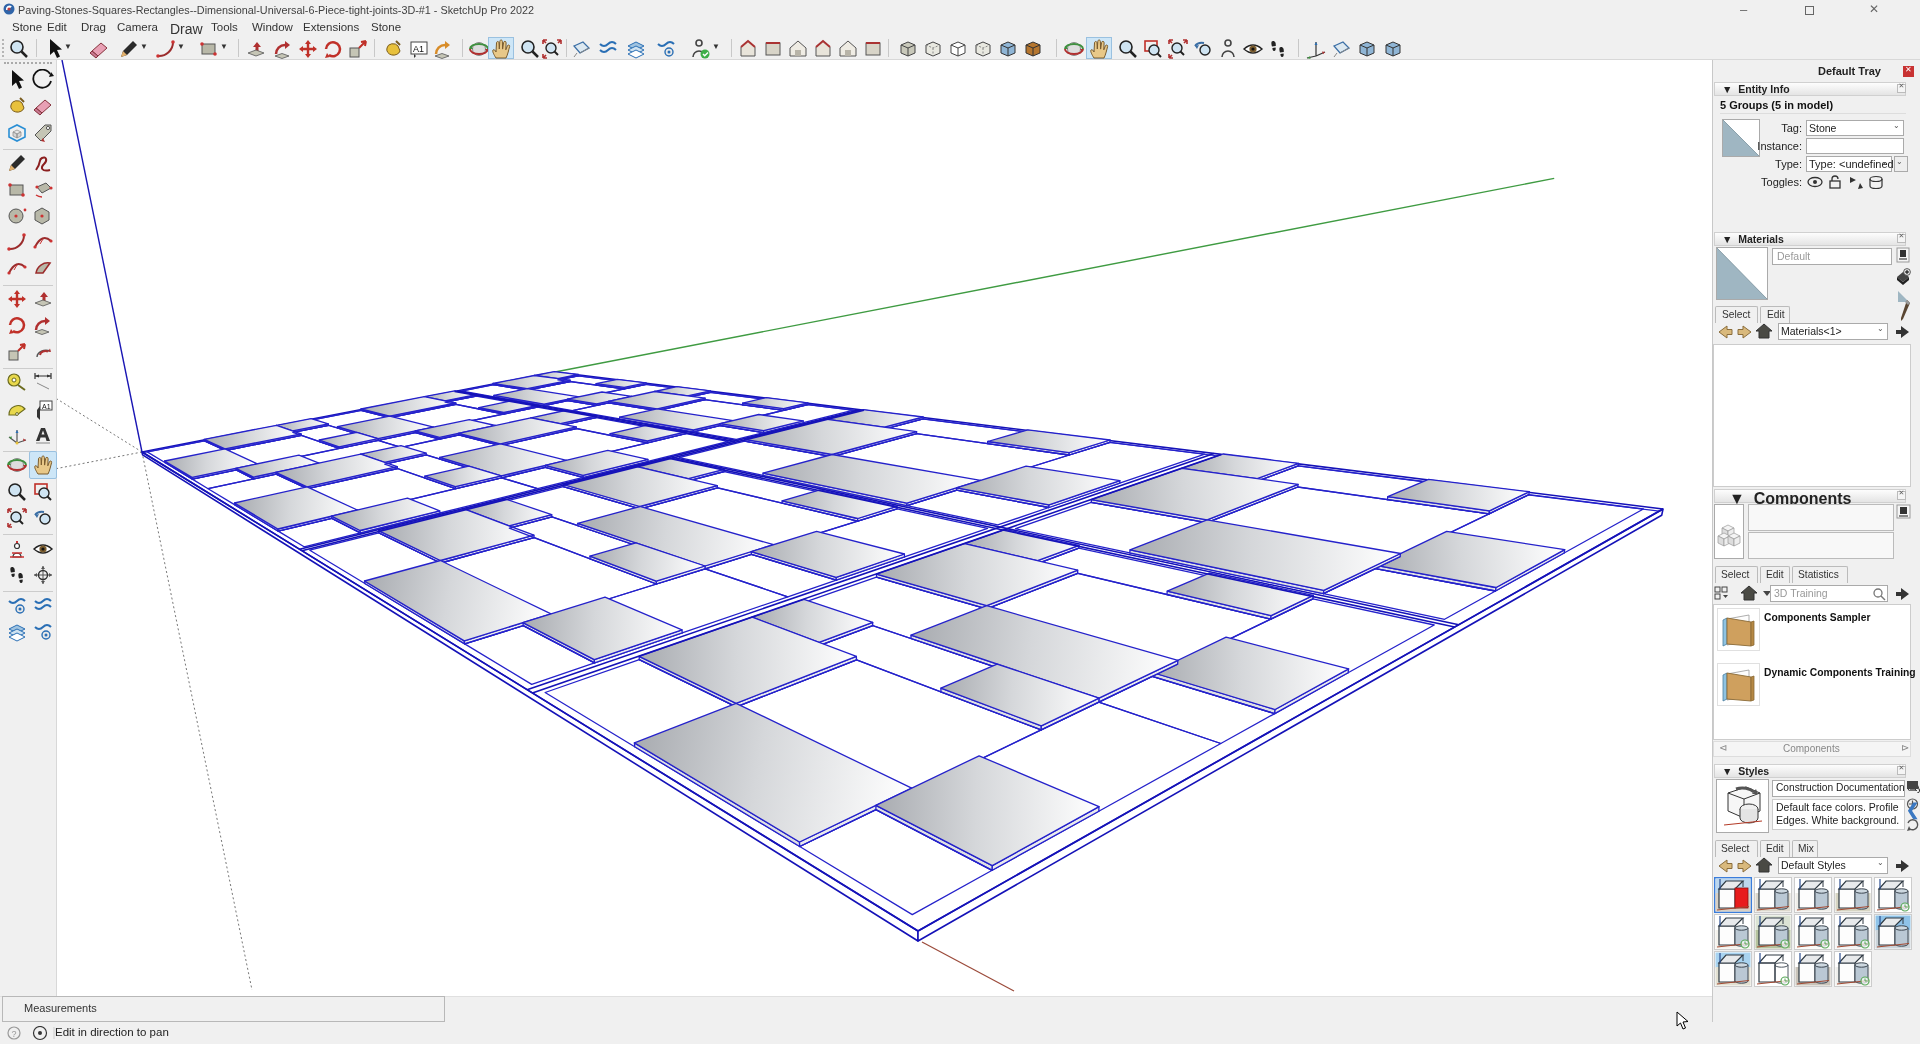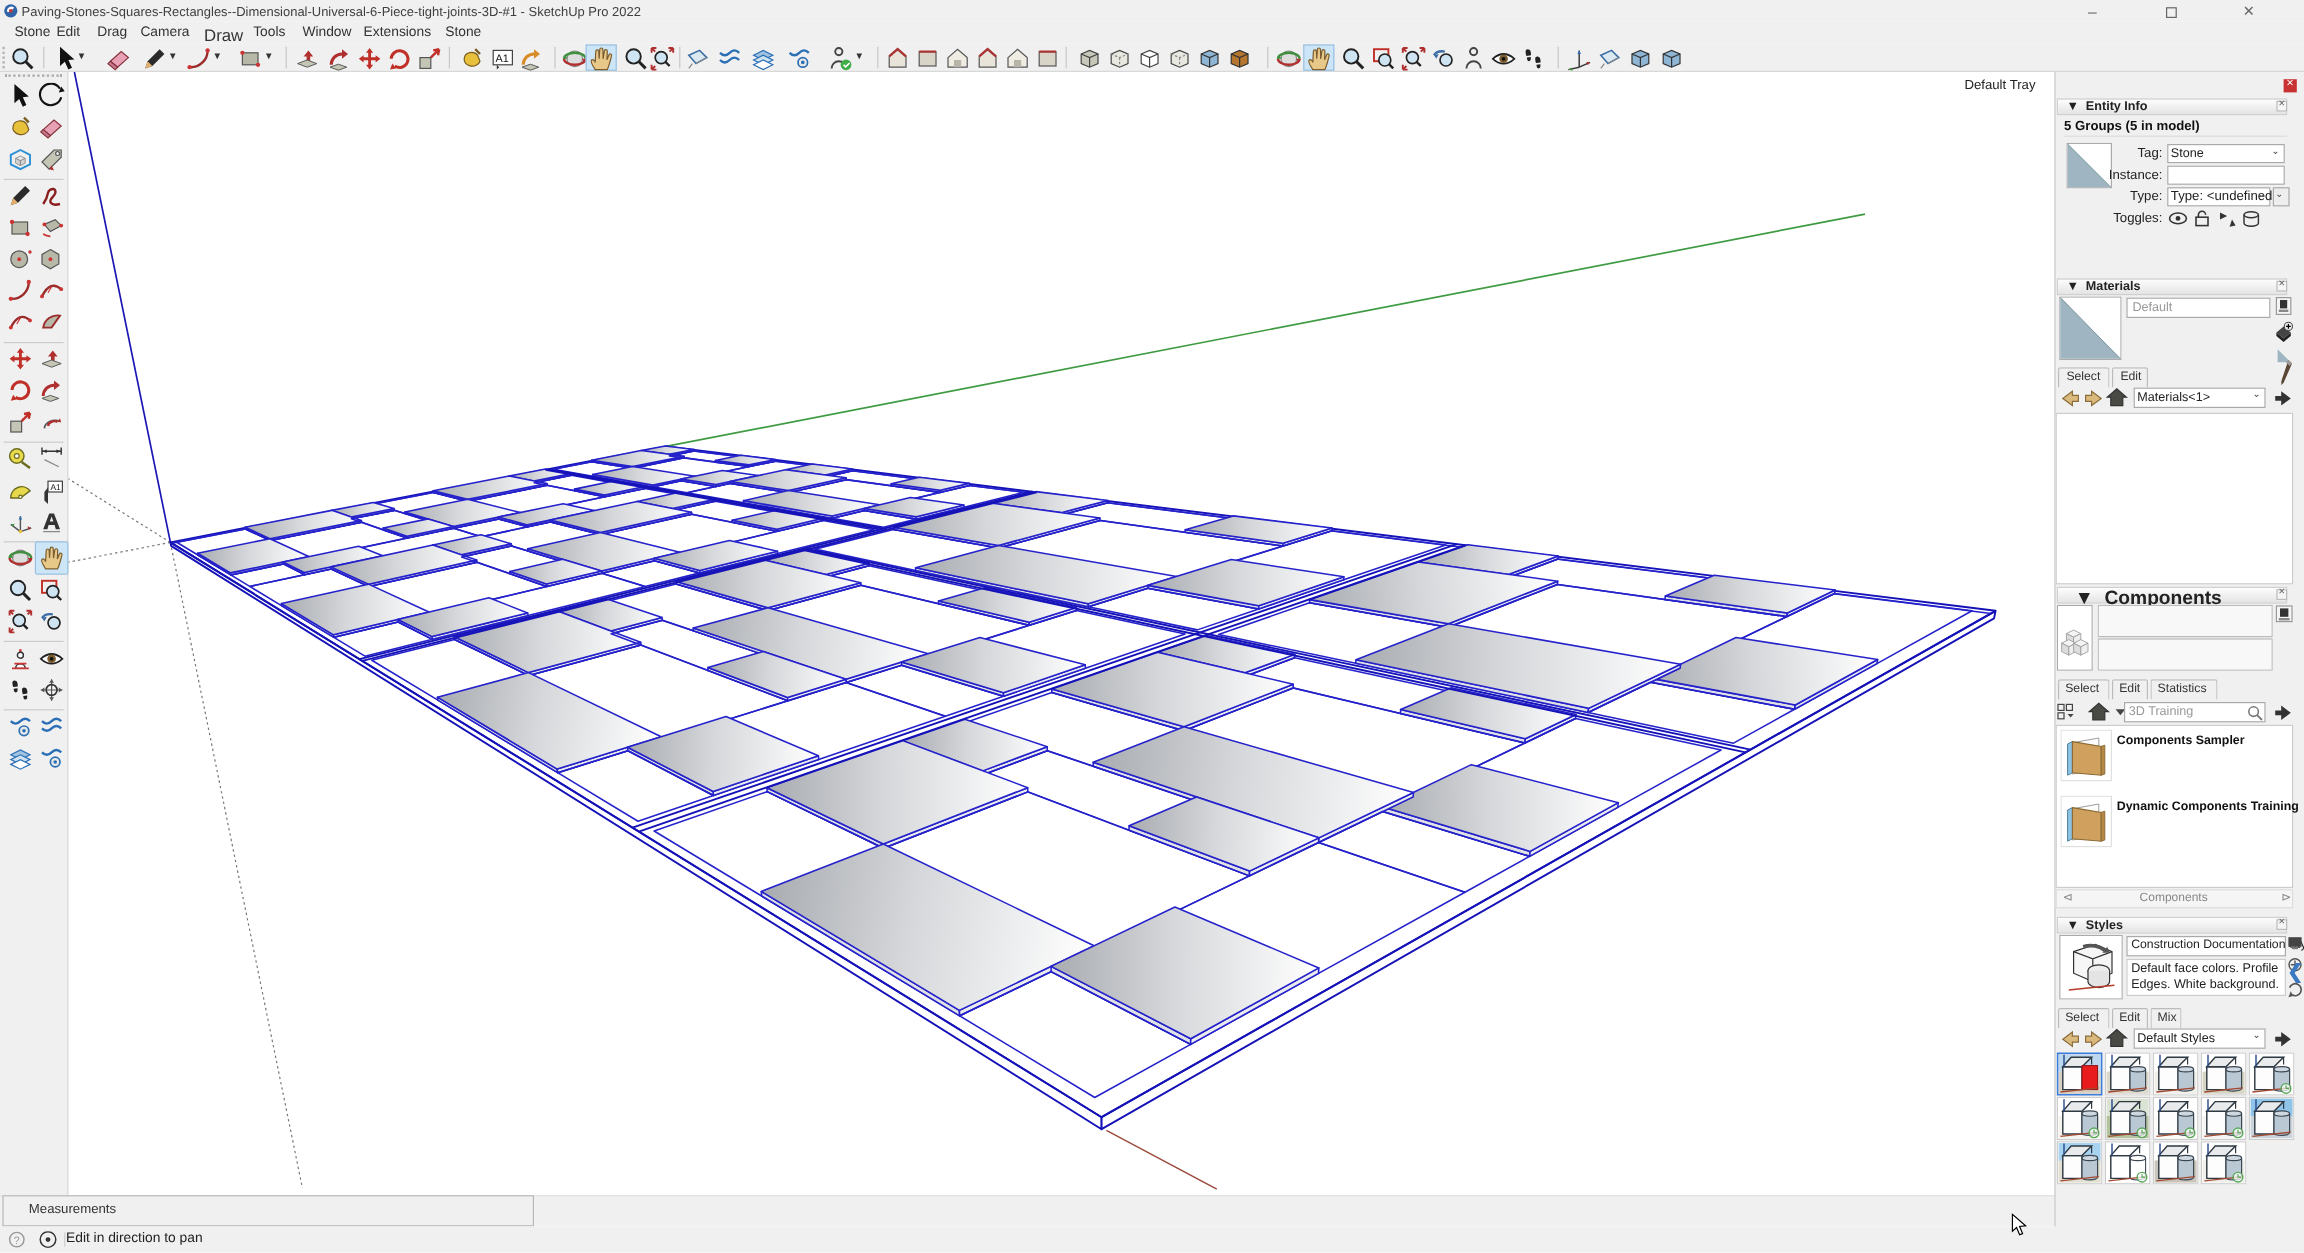--- a/index.html
+++ b/index.html
@@ -1097,21 +1097,21 @@
 <div class="bar" style="top:1022px;height:22px"></div>
 <svg class="abs" style="left:7px;top:1026px" width="60" height="16">
     <circle cx="7" cy="7" r="6" fill="none" stroke="#999" stroke-width="1.2"></circle>
     <text x="7" y="10.5" font-size="9" text-anchor="middle" fill="#999" font-family="Liberation Sans">?</text>
     <circle cx="33" cy="7" r="6.5" fill="none" stroke="#333" stroke-width="1.2"></circle>
     <circle cx="33" cy="7" r="2" fill="#333"></circle>
     <line x1="47" y1="1" x2="47" y2="13" stroke="#ccc"></line>
   </svg>
 <div class="tx" style="left:55px;top:1026px;font-size:11.5px;color:#222">Edit in direction to pan</div>
 <div class="abs" style="left:1712px;top:60px;width:208px;height:962px;background:#f0f0f0;border-left:1px solid #c8c8c8"></div>
-<div class="tx" style="left:1637px;top:65px;font-size:11px;font-weight:normal;color:#222">Default Tray</div>
+<div class="tx" style="left:1818px;top:65px;font-size:11px;font-weight:bold;color:#222">Default Tray</div>
 <div class="abs" style="left:1903px;top:66px;width:11px;height:11px;background:#c83232"></div>
 <div class="tx" style="left:1905px;top:64.5px;font-size:8px;color:#fff">✕</div>
 <div class="abs" style="left:1714px;top:82px;width:192px;height:14px;background:linear-gradient(#fdfdfd,#e4e4e4);border:1px solid #d0d0d0"></div>
 <div class="tx" style="left:1722px;top:83px;font-size:10.5px;font-weight:bold;color:#222">▼&nbsp; Entity Info</div>
 <div class="abs" style="left:1897px;top:84px;width:9px;height:9px;border:1px solid #bbb;background:#f5f5f5"></div>
 <div class="tx" style="left:1898.5px;top:81.5px;font-size:7px;color:#666">✕</div>
 <div class="abs" style="left:1714px;top:97px;width:192px;height:390px;background:#f0f0f0"></div>
 <div class="tx" style="left:1720px;top:99px;font-size:11px;font-weight:bold;color:#111">5 Groups (5 in model)</div>
 <div class="abs" style="left:1720px;top:96px;width:186px;height:18px;border-bottom:1px solid #ddd"></div>
 <svg class="abs" style="left:1722px;top:119px" width="38" height="38">

